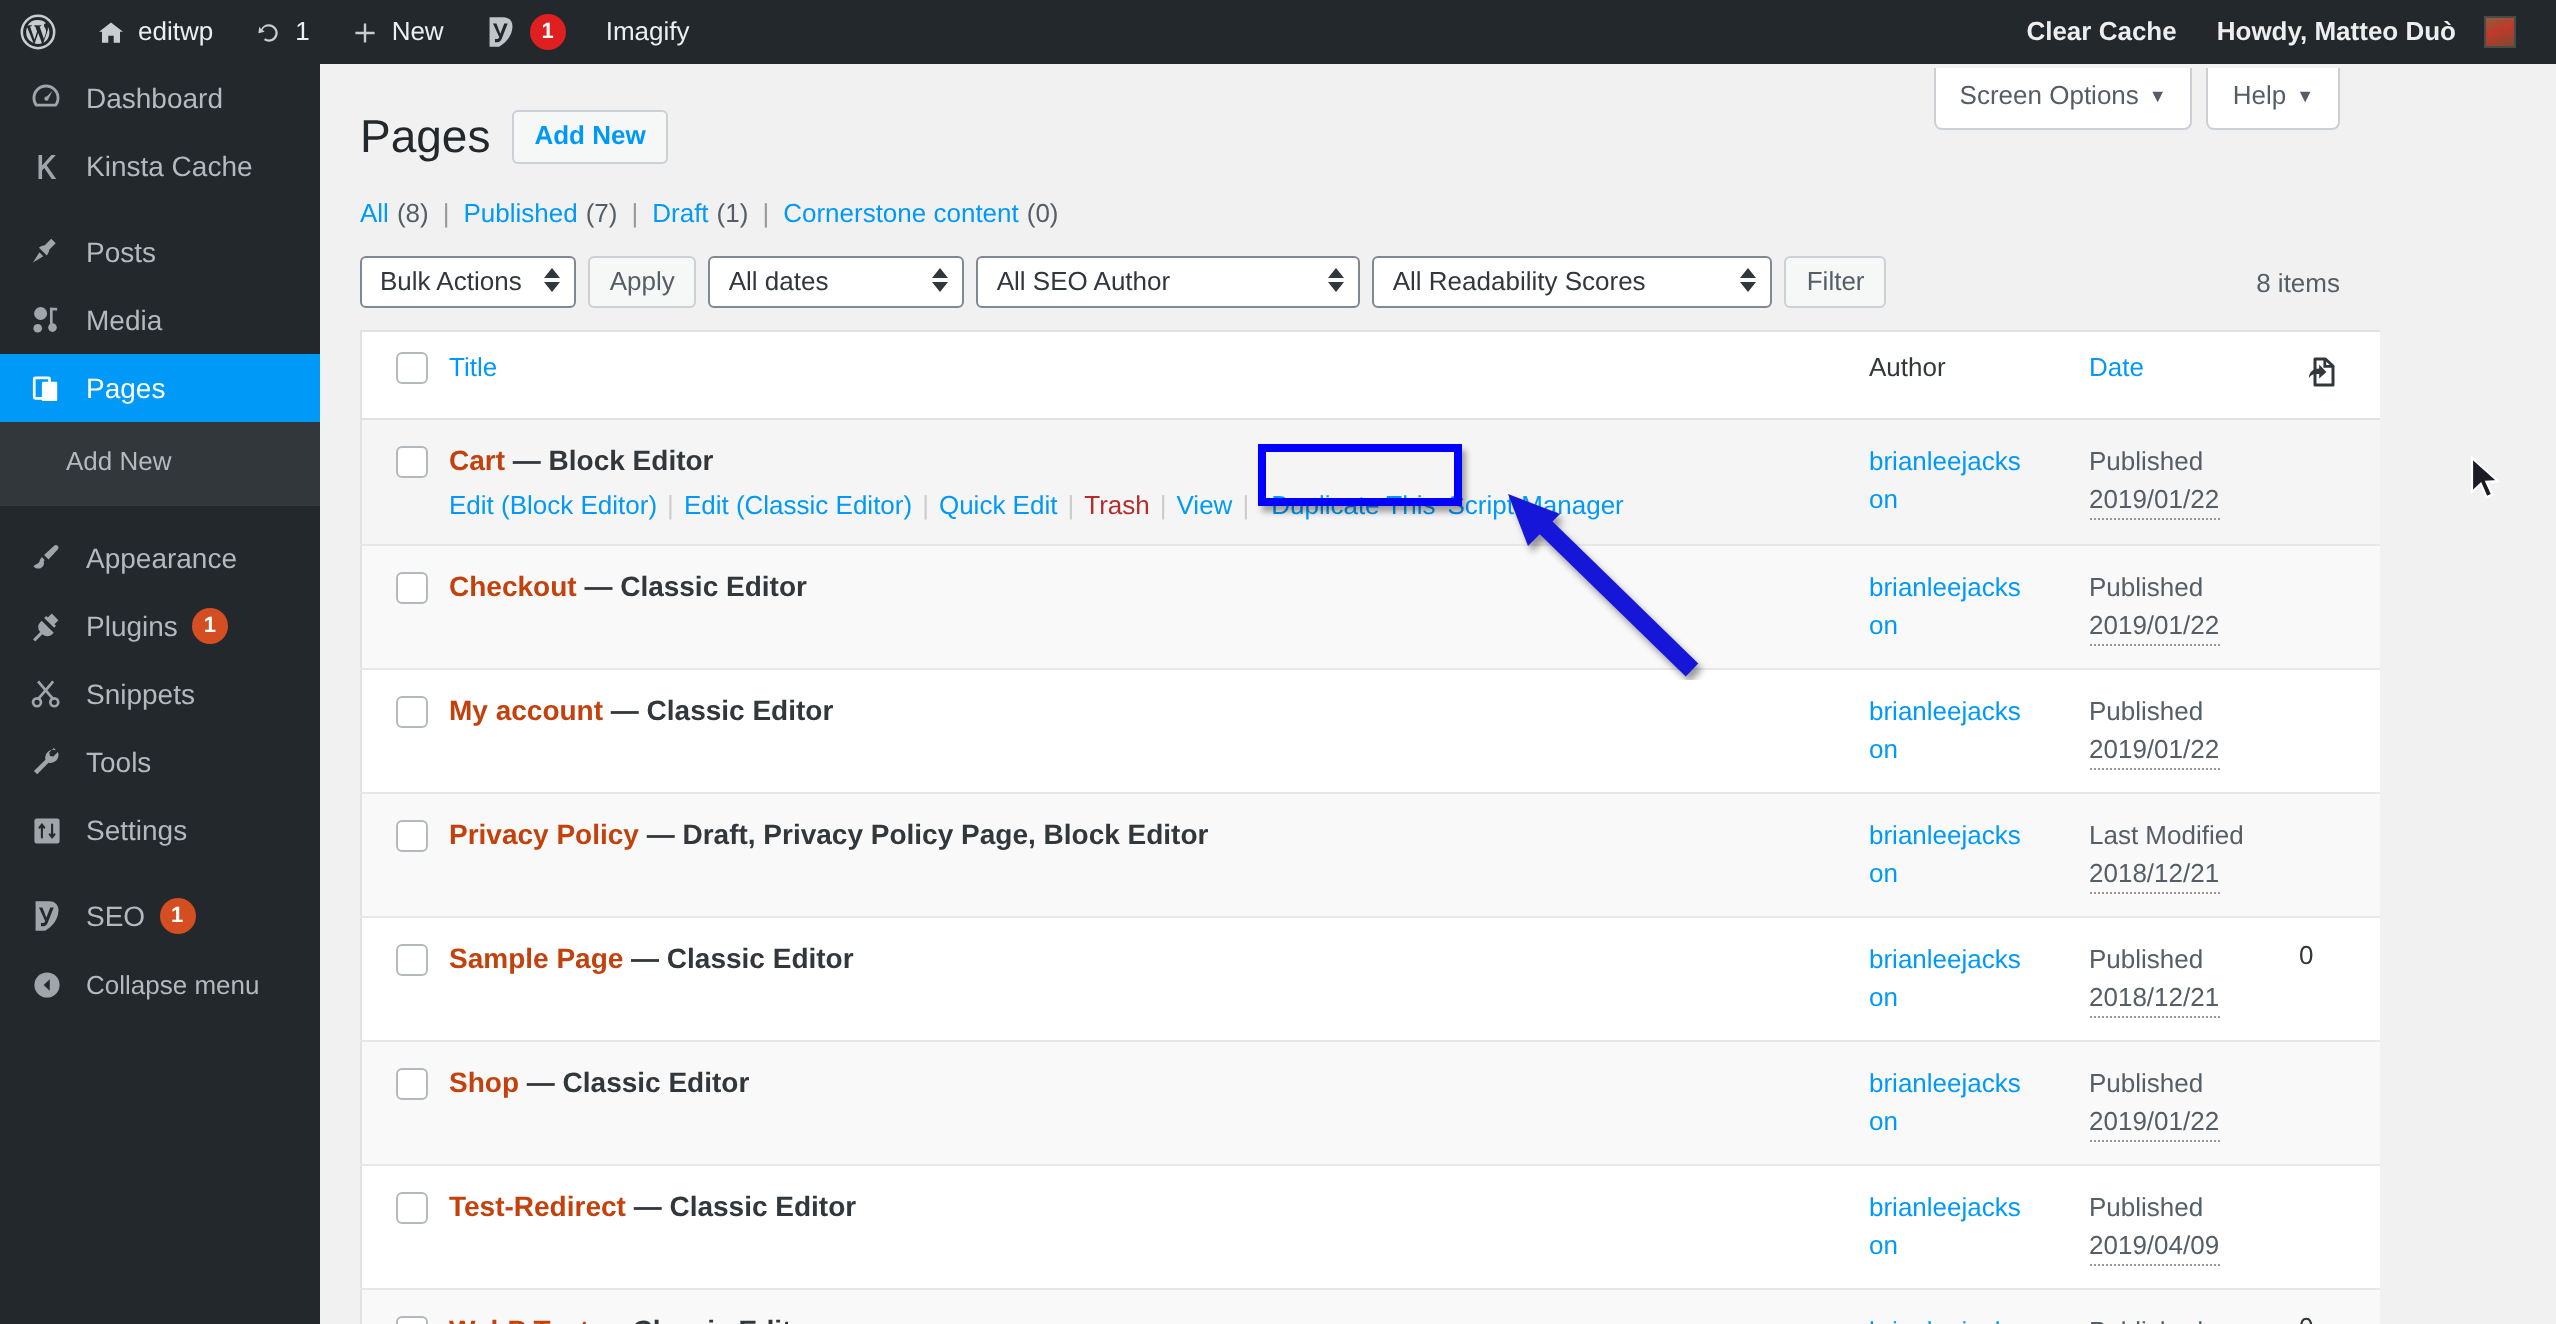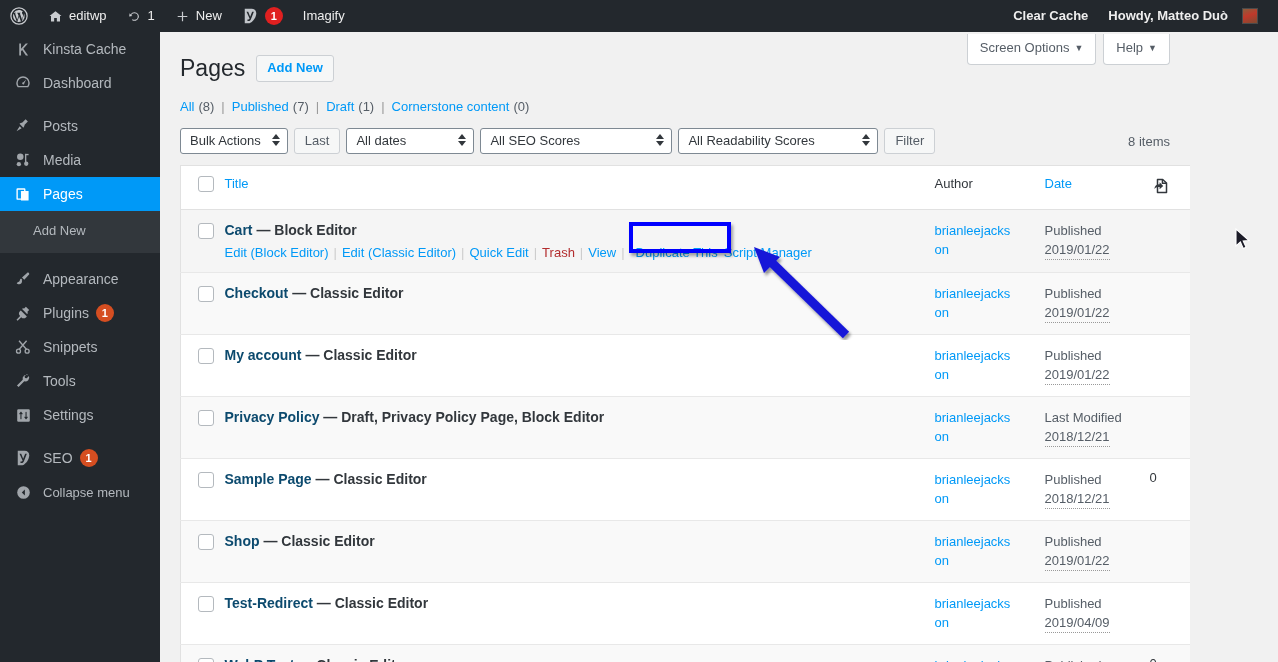--- a/index.html
+++ b/index.html
@@ -192,21 +192,21 @@
   .th-link { color: #0099f7; text-decoration: none; }
   .th-ico { display: inline-block; color: #32373c; }
 
   .wp-table tbody tr { border-bottom: 1px solid #e8e8e8; }
   .wp-table tbody tr.alt { background: #f9f9f9; }
   .wp-table tbody tr.hovered { background: #f5f5f5; }
   .wp-table tbody td { padding: 11px 10px 11px 0; }
   .wp-table tbody td.cbcell { padding-top: 13px; }
 
   .row-title { font-size: 14px; line-height: 18px; }
-  .row-title a { color: #0c4a6e; font-weight: bold; text-decoration: none; }
+  .row-title a { color: #c2410c; font-weight: bold; text-decoration: none; }
   .row-title .state { color: #32373c; font-weight: bold; }
   .row-actions {
     margin-top: 5px; font-size: 13px; color: #666; line-height: 17px;
     display: flex; align-items: center; flex-wrap: nowrap;
   }
   .row-actions a { color: #0099f7; text-decoration: none; }
   .row-actions a.trash { color: #b32d2e; }
   .row-actions .sep { color: #ccc; margin: 0 5px; }
   .cell-author a { color: #0099f7; text-decoration: none; }
   .cell-author { line-height: 19px; }
@@ -297,34 +297,34 @@
       <span class="lbl">Howdy, Matteo Duò</span>
       <span class="avatar"></span>
     </div>
   </div>
 </div>
 
 <div id="sidebar">
 
   <div class="menu-item">
     <span class="mi-ico">
+      <svg width="18" height="18" viewBox="0 0 20 20">
+          <path d="M10 2.5A7.5 7.5 0 0 0 2.5 10c0 1.8.64 3.46 1.7 4.75h11.6A7.44 7.44 0 0 0 17.5 10 7.5 7.5 0 0 0 10 2.5zm0 1.6a5.9 5.9 0 0 1 5.9 5.9c0 1.2-.36 2.3-.98 3.23H5.08A5.85 5.85 0 0 1 4.1 10 5.9 5.9 0 0 1 10 4.1zm3.6 2-3.2 3.05a1.2 1.2 0 1 0 1.06 1.06L13.6 6.1z" fill="currentColor"></path>
+        </svg>
+    </span>
+    <span>Dashboard</span>
+  </div>
+
+  <div class="menu-item">
+    <span class="mi-ico">
       <svg width="17" height="17" viewBox="0 0 20 20">
           <path d="M5 3h2.1v6.1L12.6 3h2.6l-5.4 6 5.6 8h-2.6l-4.4-6.4-1.3 1.4V17H5z" fill="currentColor"></path>
         </svg>
     </span>
     <span>Kinsta Cache</span>
-  </div>
-
-  <div class="menu-item">
-    <span class="mi-ico">
-      <svg width="18" height="18" viewBox="0 0 20 20">
-          <path d="M10 2.5A7.5 7.5 0 0 0 2.5 10c0 1.8.64 3.46 1.7 4.75h11.6A7.44 7.44 0 0 0 17.5 10 7.5 7.5 0 0 0 10 2.5zm0 1.6a5.9 5.9 0 0 1 5.9 5.9c0 1.2-.36 2.3-.98 3.23H5.08A5.85 5.85 0 0 1 4.1 10 5.9 5.9 0 0 1 10 4.1zm3.6 2-3.2 3.05a1.2 1.2 0 1 0 1.06 1.06L13.6 6.1z" fill="currentColor"></path>
-        </svg>
-    </span>
-    <span>Dashboard</span>
   </div>
 
   <div class="menu-sep"></div>
 
   <div class="menu-item">
     <span class="mi-ico">
       <svg width="18" height="18" viewBox="0 0 20 20">
           <path d="M12.9 2.6 9.3 6.2c-1 .1-2.4.6-3.2 1.4l4.3 4.3c.8-.8 1.3-2.2 1.4-3.2l3.6-3.6-2.5-2.5zM8.5 12.4 6.3 10.2l-3.5 5.7 5.7-3.5z" fill="currentColor"></path>
         </svg>
     </span>
@@ -468,30 +468,30 @@
 
 
   <div class="tablenav">
     <span class="sel">
       <span>Bulk Actions</span>
       <span class="arrows">
           <i class="up"></i>
           <i class="dn"></i>
         </span>
     </span>
-    <span class="btn-plain">Last</span>
+    <span class="btn-plain">Apply</span>
     <span class="sel" style="min-width:128px">
       <span>All dates</span>
       <span class="arrows">
           <i class="up"></i>
           <i class="dn"></i>
         </span>
     </span>
     <span class="sel" style="min-width:192px">
-      <span>All SEO Scores</span>
+      <span>All SEO Author</span>
       <span class="arrows">
           <i class="up"></i>
           <i class="dn"></i>
         </span>
     </span>
     <span class="sel" style="min-width:200px">
       <span>All Readability Scores</span>
       <span class="arrows">
           <i class="up"></i>
           <i class="dn"></i>

